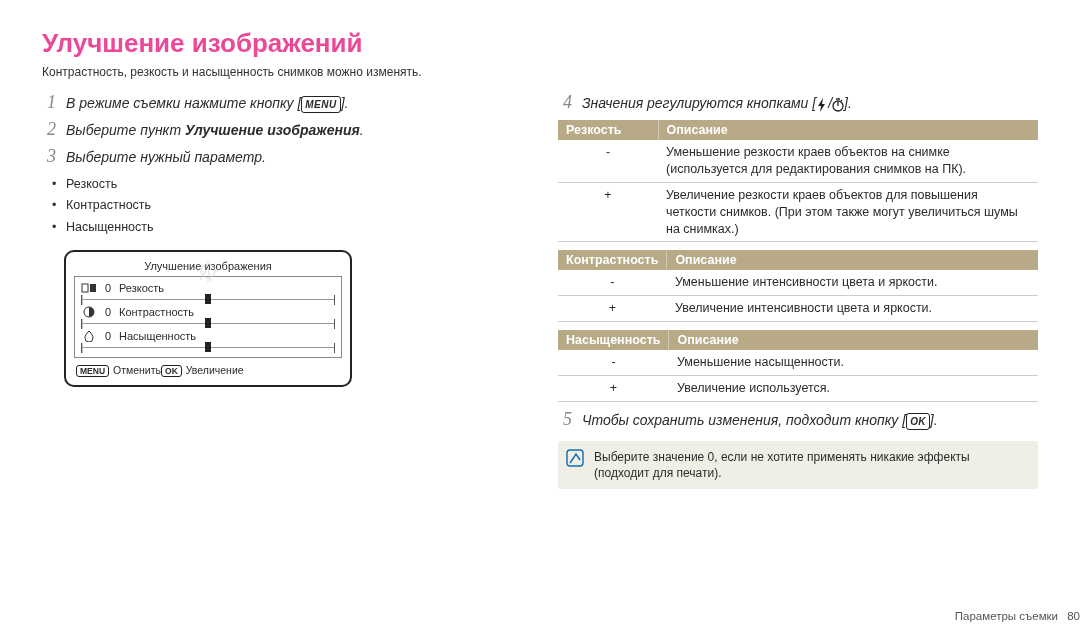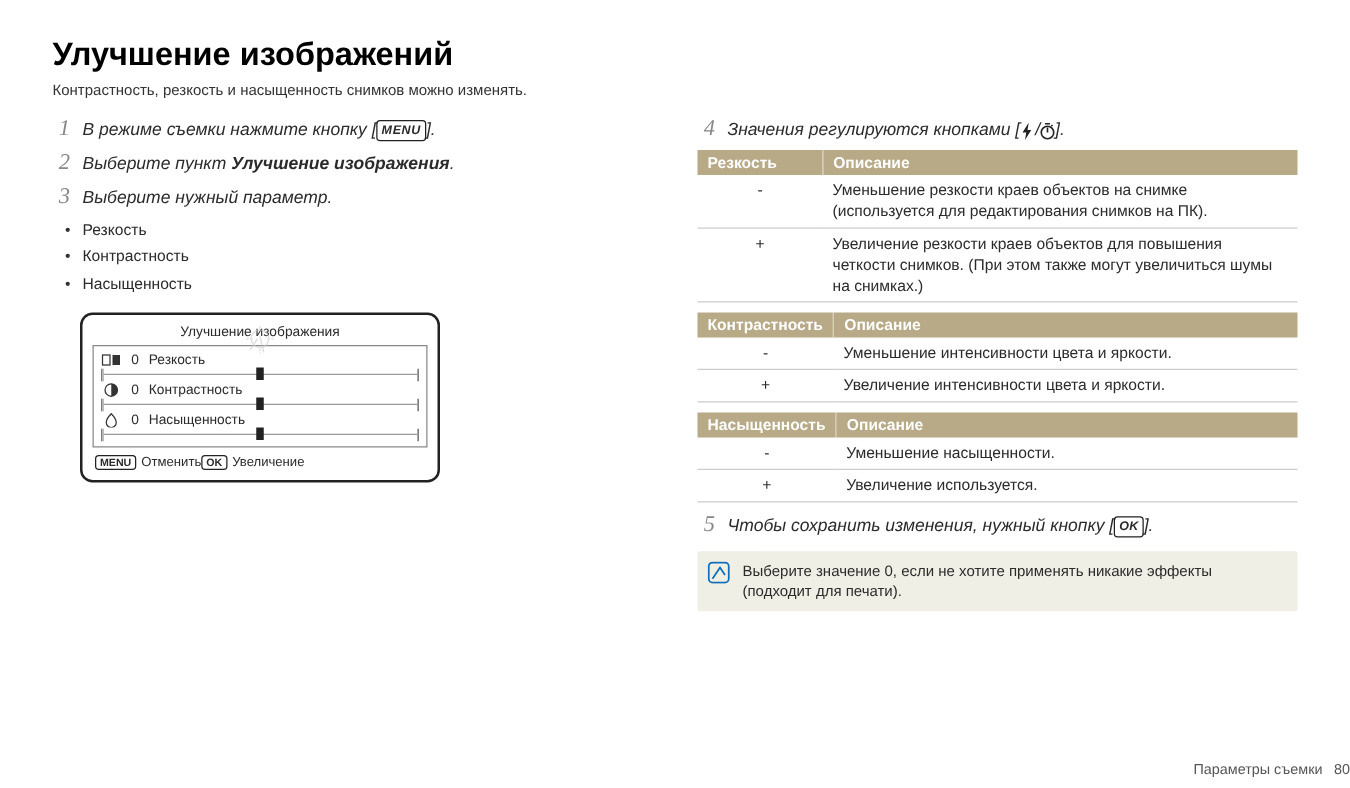--- a/index.html
+++ b/index.html
@@ -9,21 +9,21 @@
     background: #ffffff;
     width: 1080px;
     height: 630px;
     position: relative;
     color: #2b2b2b;
   }
   .page {
     padding: 28px 42px 18px 42px;
   }
   .title {
-    color: #000000;
+    color: #ec4899;
     font-size: 26px;
     font-weight: 700;
     margin: 0 0 6px 0;
   }
   .subtitle {
     font-size: 12px;
     color: #333;
     margin: 0 0 14px 0;
   }
   .columns {
@@ -393,21 +393,21 @@
         <tr>
           <td class="sign">+</td>
           <td>Увеличение используется.</td>
         </tr>
       </tbody>
         </table>
 
       <div class="step" style="margin-top:6px;">
         <span class="step-num">5</span>
         <span class="step-body">
-          <span>Чтобы сохранить изменения, нужный кнопку [</span><span class="ok-label">OK</span><span>].</span>
+          <span>Чтобы сохранить изменения, подходит кнопку [</span><span class="ok-label">OK</span><span>].</span>
         </span>
       </div>
 
       <div class="note-box">
         <span class="note-icon">
           <svg viewBox="0 0 18 18">
               <rect x="1" y="1" width="16" height="16" rx="3" fill="none" stroke="#0d6db8" stroke-width="1.4"></rect>
               <path d="M4 14l6-9 4 6" stroke="#0d6db8" stroke-width="1.4" fill="none"></path>
             </svg>
         </span>

